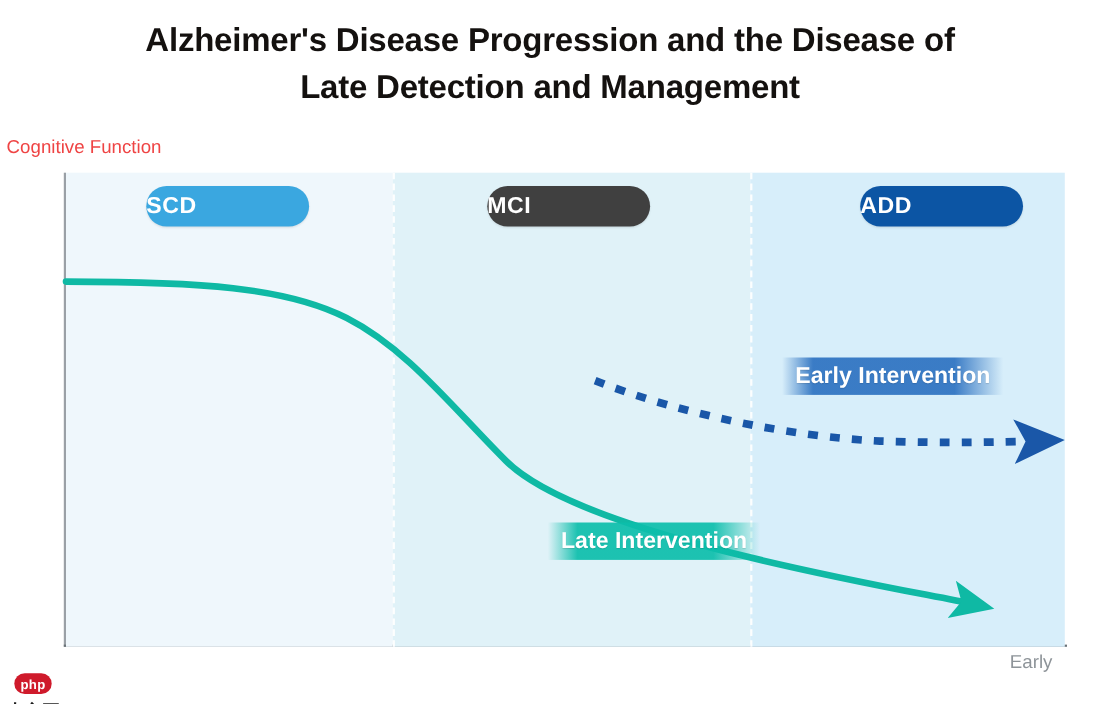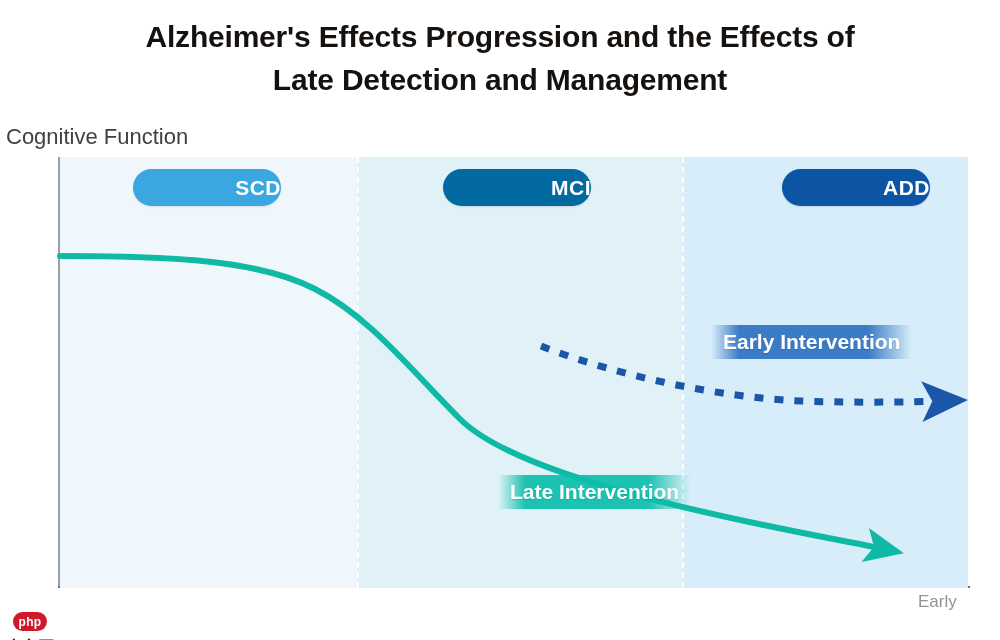--- a/index.html
+++ b/index.html
@@ -21,22 +21,22 @@
     color:#14110f;
     line-height:1.42;
     letter-spacing:-0.2px;
   }
   .title-line { display:block; }
 
   
   .y-axis-label {
     position:absolute;
     left:6px; top:124px;
-    font-size:22px;
-    color:#404040;
+    font-size:17px;
+    color:#ef4444;
     white-space:nowrap;
   }
   .x-axis-label {
     position:absolute;
     left:918px; top:592px;
     font-size:17px;
     color:#8e9499;
     white-space:nowrap;
   }
 
@@ -74,29 +74,29 @@
   .divider-1 { left:297px; }
   .divider-2 { left:622px; }
 
   
   .pill {
     position:absolute;
     height:37px;
     border-radius:19px;
     display:flex;
     align-items:center;
-    justify-content:flex-end;
+    justify-content:flex-start;
     color:#ffffff;
     font-size:21px;
     font-weight:bold;
     letter-spacing:.5px;
     box-shadow:0 1px 2px rgba(0,0,0,.10);
   }
   .pill-scd { left:73px;  top:12px; width:148px; background:#3aa7e0; }
-  .pill-mci { left:383px; top:12px; width:148px; background:#0369a1; }
+  .pill-mci { left:383px; top:12px; width:148px; background:#404040; }
   .pill-add { left:722px; top:12px; width:148px; background:#0c55a4; }
 
   
   .curves {
     position:absolute; left:0; top:0;
     width:908px; height:431px;
     overflow:visible;
   }
 
   
@@ -152,21 +152,21 @@
     letter-spacing:-1px;
     font-family:"DejaVu Sans", sans-serif;
   }
 </style>
 </head>
 <body>
 
 <div id="root">
 
   <div class="title">
-    <span class="title-line">Alzheimer's Effects Progression and the Effects of</span>
+    <span class="title-line">Alzheimer's Disease Progression and the Disease of</span>
     <span class="title-line">Late Detection and Management</span>
   </div>
 
   <div class="y-axis-label">Cognitive Function</div>
 
   <div class="x-axis-label">Early</div>
 
   <div class="axis-y"></div>
   <div class="axis-x"></div>
 

